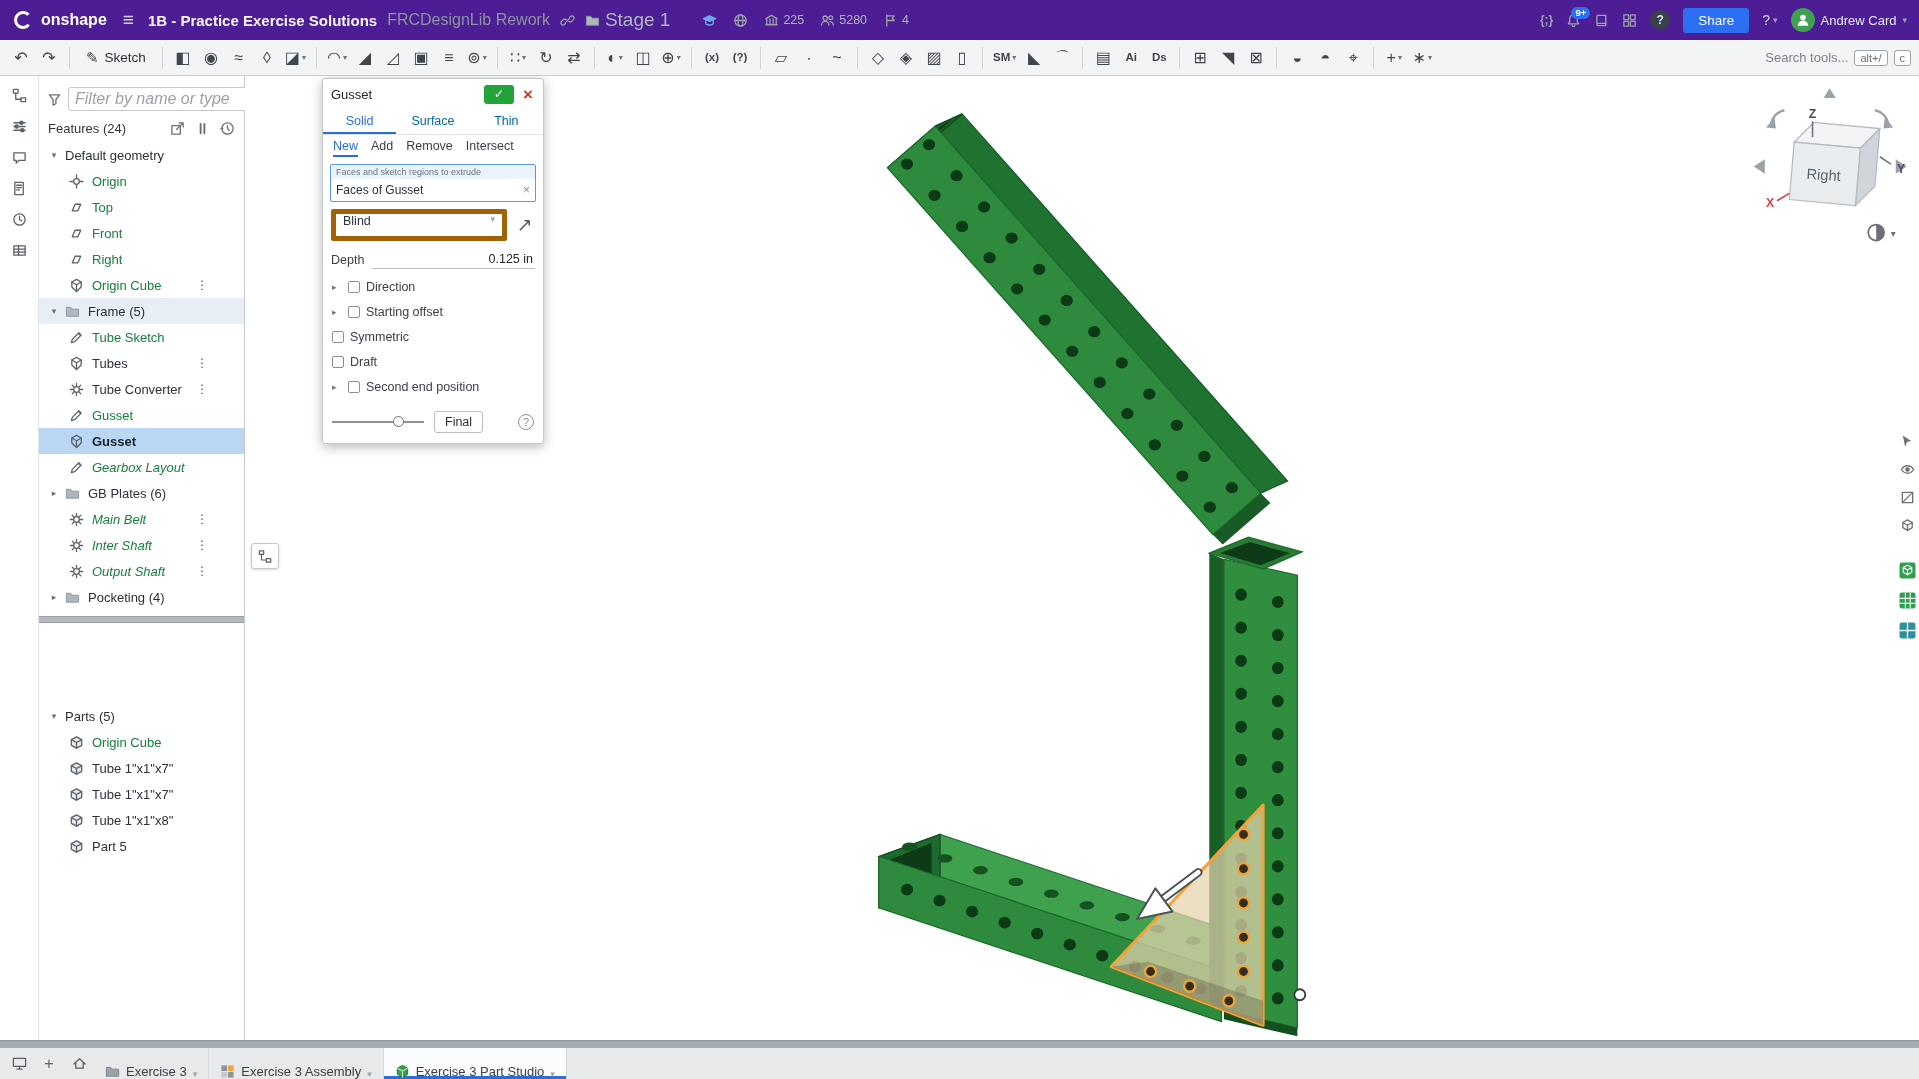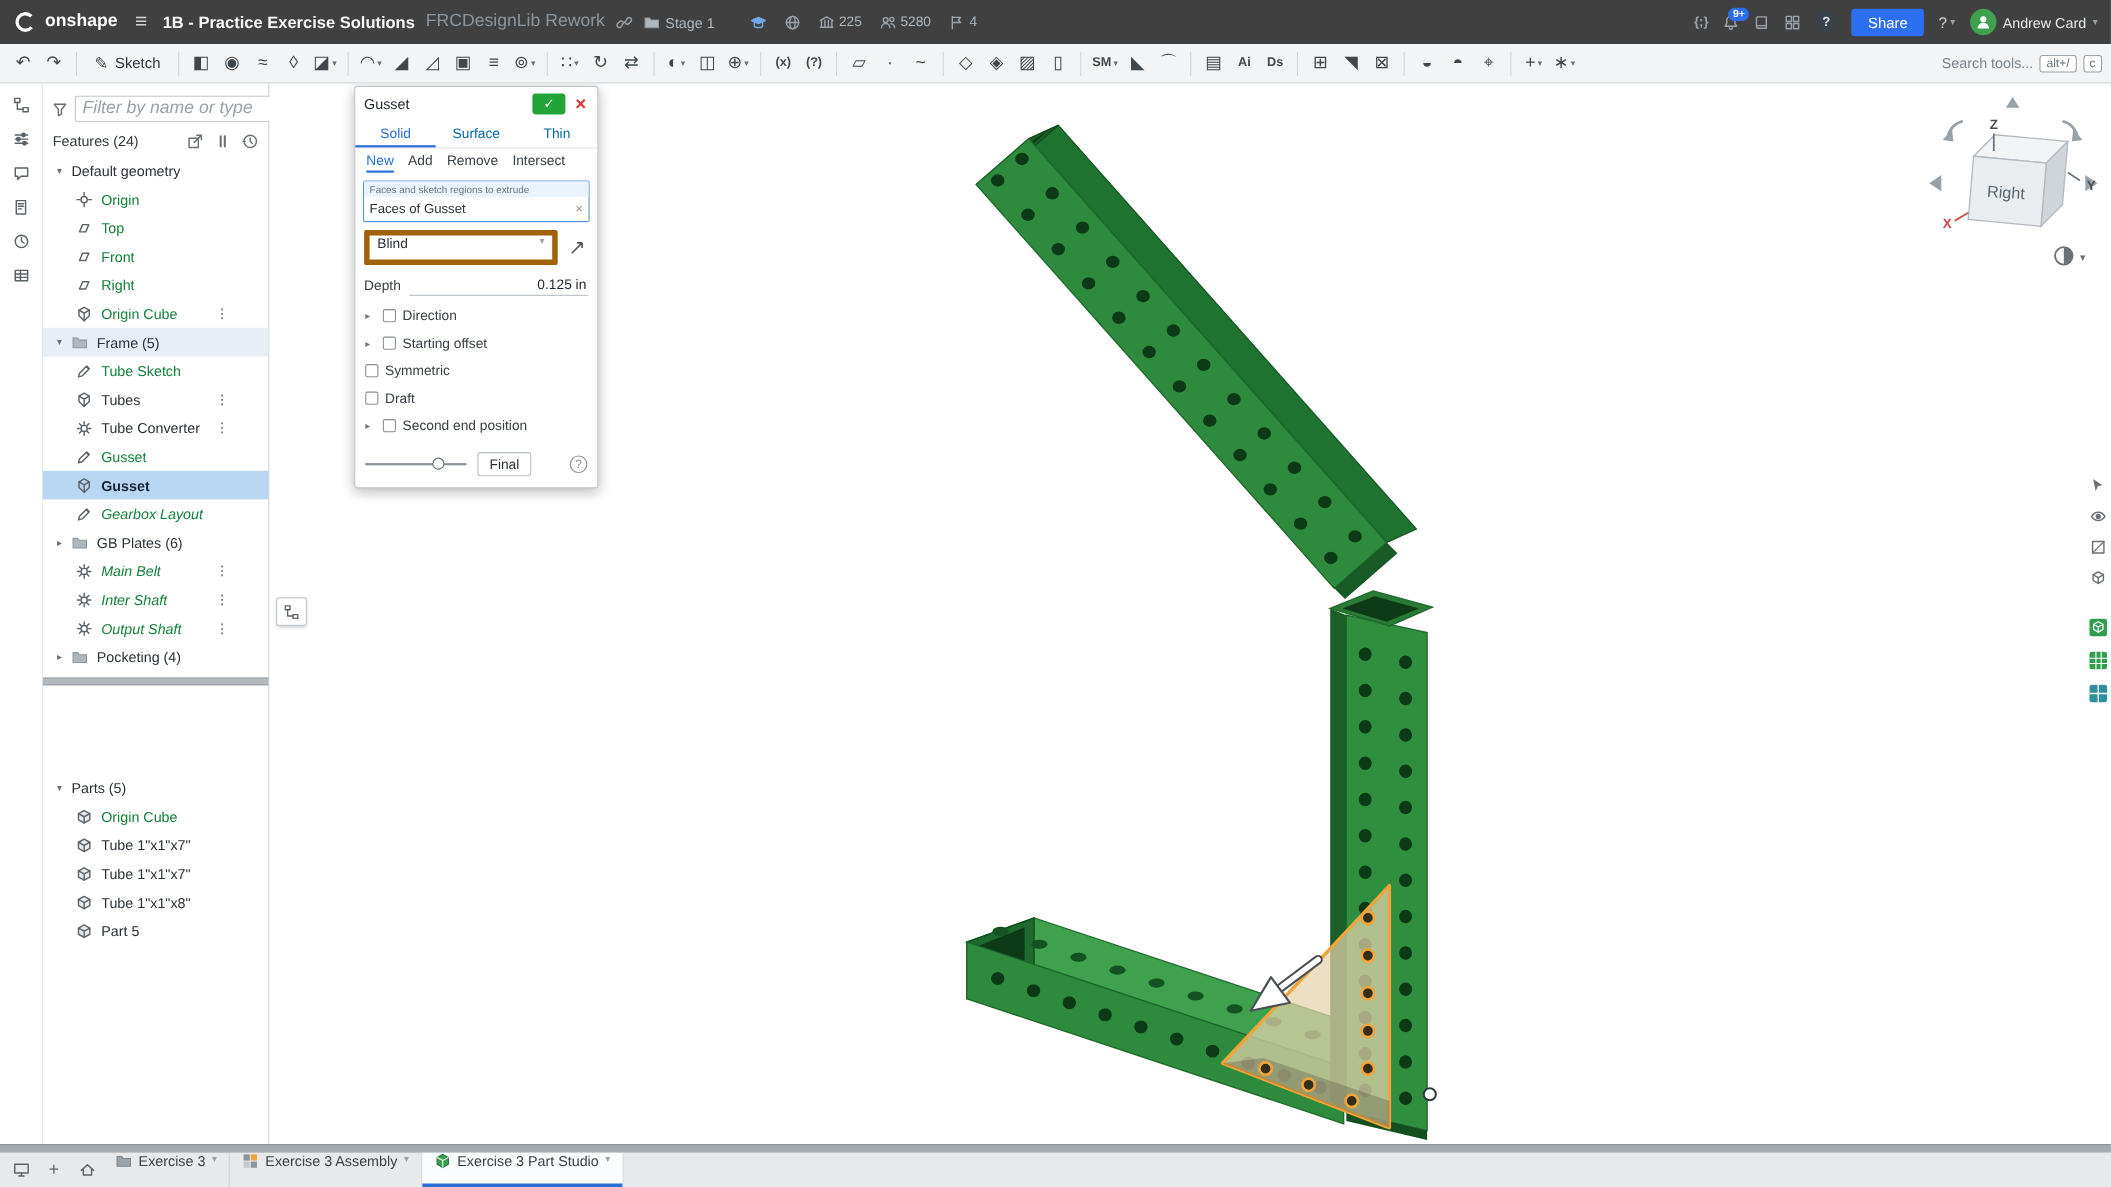--- a/index.html
+++ b/index.html
@@ -3,29 +3,29 @@
 <meta charset="utf-8">
 <style>
   html,body{margin:0;padding:0;background:#fff}
   body{width:1919px;height:1079px;overflow:hidden;position:relative;
        font-family:"Liberation Sans",sans-serif;font-size:13px;color:#2b3137;
        -webkit-font-smoothing:antialiased}
   *{box-sizing:border-box}
   svg{display:block}
 
   
-  #topbar{height:40px;background:#404040;display:flex;align-items:center;
+  #topbar{height:40px;background:#4c1d95;display:flex;align-items:center;
           padding:0 12px;gap:10px;color:#c6ccd2}
   .logo{display:flex;align-items:center;gap:7px}
   .logo-text{color:#fff;font-size:16px;font-weight:700}
   .burger{font-size:19px;color:#cfd4d8;margin-left:6px}
   .doc-title{font-size:15px;font-weight:700;color:#f4f6f8;white-space:nowrap;margin-left:4px}
   .doc-sub{font-size:16px;color:#8b959d;white-space:nowrap}
   .tb-ic{display:flex;align-items:center;color:#9aa3ab}
-  .loc{display:flex;align-items:center;gap:5px;color:#aeb7be;font-size:13px}
+  .loc{display:flex;align-items:center;gap:5px;color:#aeb7be;font-size:19px}
   .stats{display:flex;align-items:center;gap:16px;margin-left:22px}
   .stat{display:flex;align-items:center;gap:4px;font-size:12.5px;color:#aeb7be}
   .cap-ic{color:#6fa8e8}
   #topbar-right{margin-left:auto;display:flex;align-items:center;gap:13px}
   .bell-wrap{position:relative;display:flex}
   .badge{position:absolute;top:-6px;right:-9px;background:#2d6ff2;color:#fff;
          font-size:9.5px;font-weight:700;border-radius:8px;padding:1px 4px;line-height:1.1}
   .help-badge{width:20px;height:20px;border-radius:50%;background:#39414a;color:#e4e8ec;
          display:flex;align-items:center;justify-content:center;font-size:12px;font-weight:700}
   .share-btn{background:#2d6ff2;color:#fff;border:none;border-radius:3px;
@@ -130,21 +130,21 @@
   .final-btn{border:1px solid #b9bec3;background:#fff;border-radius:3px;padding:3px 10px;
       font-size:12.5px;color:#2b3137;font-family:inherit}
   .helpq{margin-left:auto;width:16px;height:16px;border-radius:50%;border:1.3px solid #8a9096;
       color:#8a9096;font-size:11px;display:flex;align-items:center;justify-content:center}
 
   
   #bottomstrip{height:8px;background:#a6abaf;border-top:1px solid #8f959a}
   #tabbar{height:31px;background:#e7e9eb;display:flex;align-items:stretch;padding-left:4px}
   .tb-icon-btn{width:30px;display:flex;align-items:center;justify-content:center;color:#5b6369}
   .tb-icon-btn .g{font-size:16px}
-  .tab{display:flex;align-items:flex-start;gap:6px;padding:0 11px;border-right:1px solid #d3d7da;
+  .tab{display:flex;align-items:flex-end;gap:6px;padding:0 11px;border-right:1px solid #d3d7da;
       font-size:13px;color:#3a4046}
   .tab.active{background:#fbfcfd;box-shadow:inset 0 -3px 0 #2a6fd6}
 </style>
 </head>
 <body>
 
 <header id="topbar">
   <div class="logo">
     <svg width="22" height="22" viewBox="0 0 22 22">
       <circle cx="11" cy="11" r="7.5" fill="none" stroke="#fff" stroke-width="3" stroke-dasharray="36 11" transform="rotate(40 11 11)"></circle>

